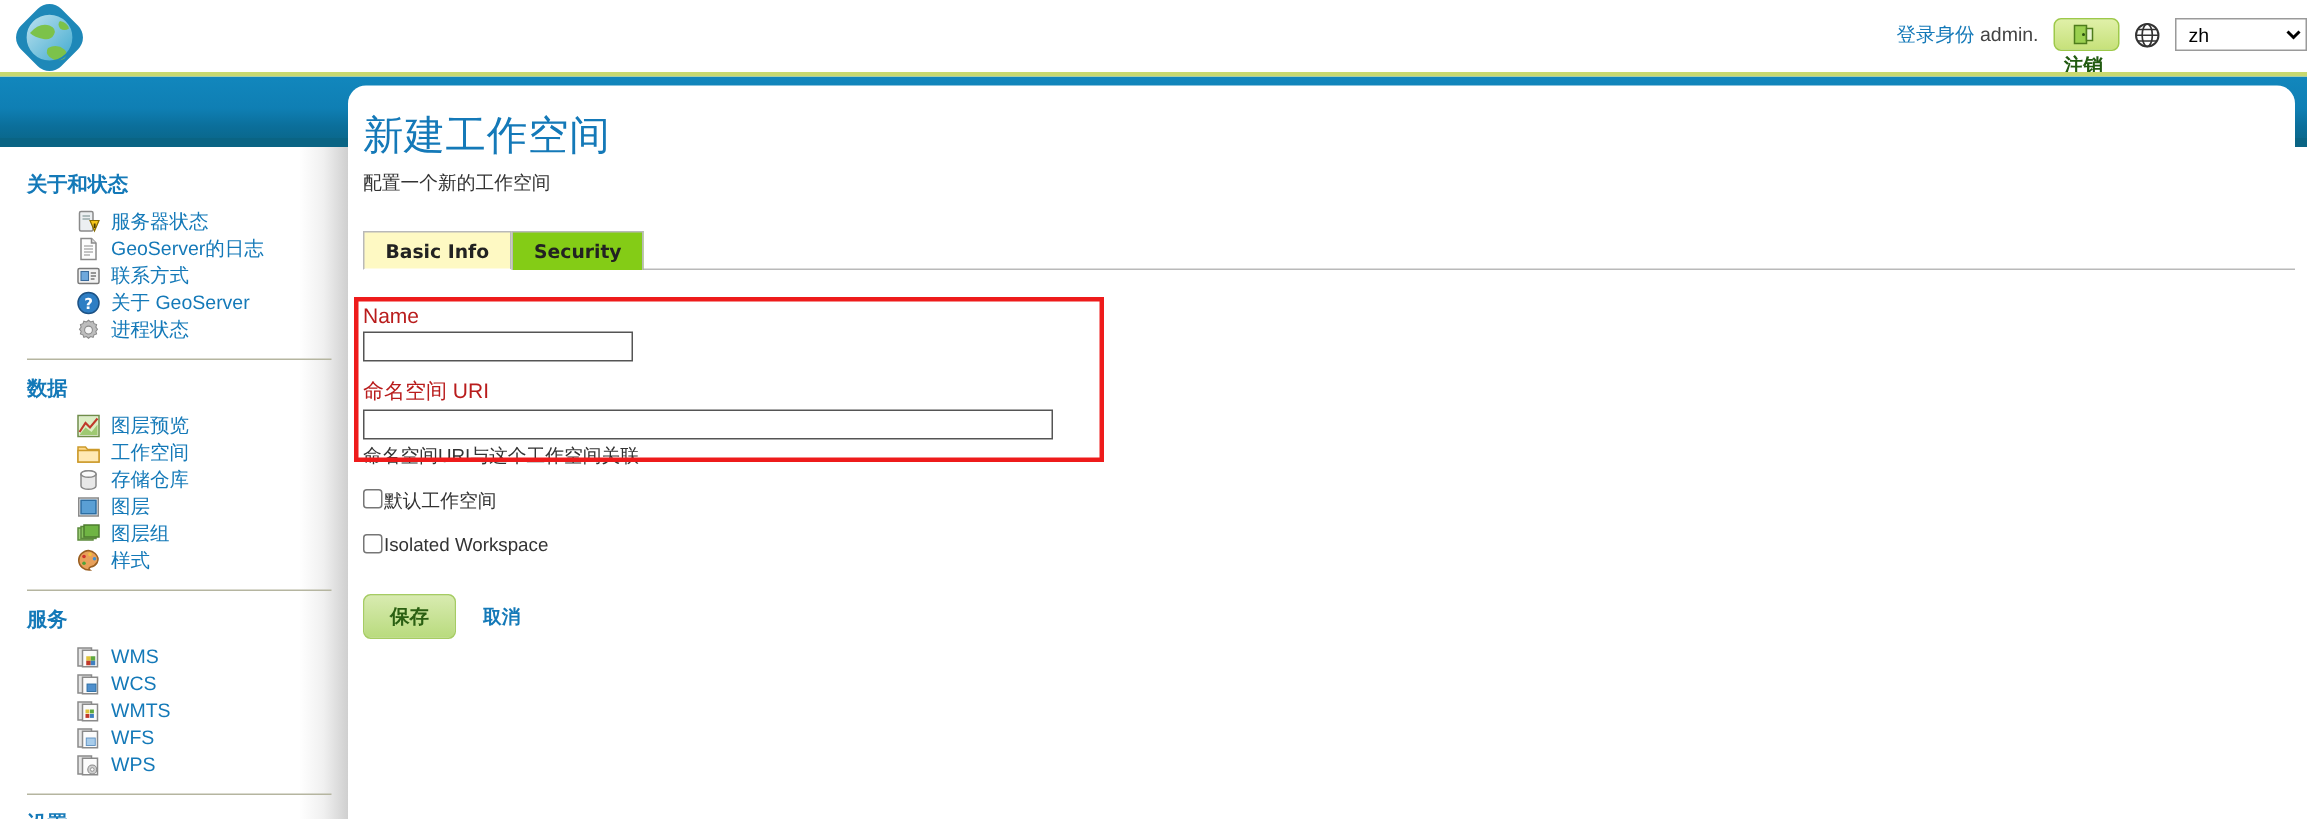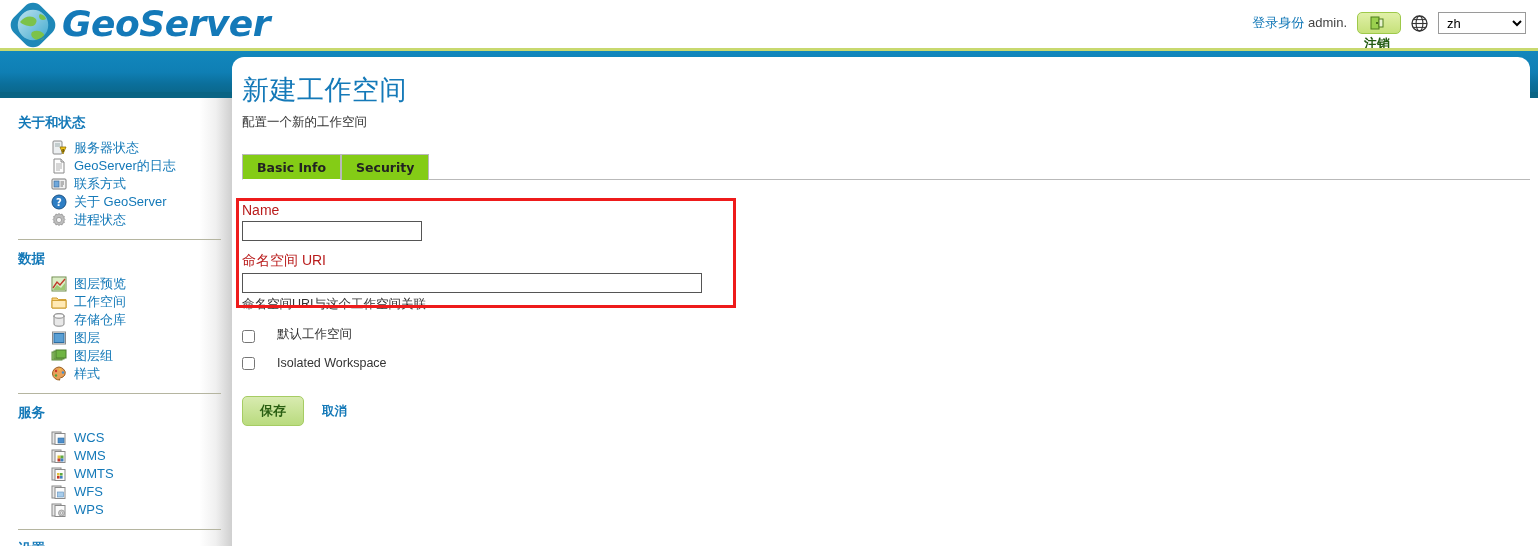--- a/index.html
+++ b/index.html
@@ -44,21 +44,21 @@
     font-style: italic;
     font-weight: bold;
     color: #1479b8;
     letter-spacing: -0.5px;
     line-height: 1;
     padding-bottom: 3px;
   }
 
   .header-right {
     position: absolute;
-    right: 12px;
+    right: 0;
     top: 8px;
     display: flex;
     align-items: center;
     gap: 10px;
     height: 30px;
   }
   .login-text {
     font-size: 13px;
     color: #1479b8;
     white-space: nowrap;
@@ -228,21 +228,21 @@
     padding: 5px 14px 4px 14px;
     border: 1px solid #b9b9b9;
     border-bottom: none;
     background: #84cc16;
     cursor: pointer;
     height: 26px;
     box-sizing: border-box;
     line-height: 16px;
   }
   .tab.active {
-    background: #84cc16;
+    background: #fef9c3;
     border-bottom: 1px solid #ffffff;
     position: relative;
     z-index: 3;
   }
   .tab-underline {
     position: absolute;
     left: 0;
     top: 26px;
     width: 1288px;
     height: 1px;
@@ -283,22 +283,22 @@
   .input-uri  { width: 460px; }
   .field-block { margin-bottom: 11px; }
   .field-hint {
     font-size: 12.5px;
     color: #333;
     margin-top: 3px;
   }
 
   .checkbox-row {
     display: flex;
-    align-items: flex-end;
-    gap: 22px;
+    align-items: flex-start;
+    gap: 1px;
     margin-top: 13px;
   }
   .checkbox-row input[type=checkbox] {
     width: 13px;
     height: 13px;
     margin: 0;
   }
   .checkbox-row label {
     font-size: 12.5px;
     color: #333;
@@ -345,21 +345,20 @@
           </linearGradient>
         </defs>
         <rect x="4" y="4" width="38" height="38" rx="11" ry="11" transform="rotate(45 23 23)" fill="#1e88b8"></rect>
         <circle cx="23" cy="23" r="16" fill="url(#glb)"></circle>
         <path d="M10 20 q6 -7 13 -5 q5 2 3 6 q-2 4 -7 3 q-6 -1 -9 -4z" fill="#7cc24a"></path>
         <path d="M22 30 q6 -3 11 1 q3 3 0 6 q-5 3 -10 -1 q-3 -3 -1 -6z" fill="#7cc24a"></path>
         <path d="M30 12 q5 1 6 5 q-3 2 -6 0 q-2 -3 0 -5z" fill="#7cc24a"></path>
         <circle cx="23" cy="23" r="16" fill="none" stroke="#1e88b8" stroke-width="1.5"></circle>
       </svg>
     </span>
-    <span class="logo-text">GeoServer</span>
   </div>
 
   <div class="header-right">
     <span class="login-text">
       <span>登录身份</span>
       <span class="admin-name">admin.</span>
     </span>
 
     <span class="logout-btn">
       <span class="logout-icon">
@@ -524,37 +523,37 @@
 
     <div class="nav-divider"></div>
 
     <div class="nav-section-title">服务</div>
     <ul class="nav-list">
       <li class="nav-item">
         <span class="nav-icon">
           <svg width="16" height="16" viewBox="0 0 16 16">
             <rect x="1" y="2" width="9" height="12" fill="#e6e6e6" stroke="#8a8a8a"></rect>
             <rect x="4" y="3.5" width="10" height="11" fill="#fbfbfb" stroke="#8a8a8a"></rect>
-            <rect x="7" y="8" width="6" height="5" fill="#4f8fcc" stroke="#2c6ea3" stroke-width="0.6"></rect>
-          </svg>
-        </span>
-        <span class="label">WCS</span>
-      </li>
-      <li class="nav-item">
-        <span class="nav-icon">
-          <svg width="16" height="16" viewBox="0 0 16 16">
-            <rect x="1" y="2" width="9" height="12" fill="#e6e6e6" stroke="#8a8a8a"></rect>
-            <rect x="4" y="3.5" width="10" height="11" fill="#fbfbfb" stroke="#8a8a8a"></rect>
             <rect x="6.5" y="7.5" width="3" height="3" fill="#e0c23a"></rect>
             <rect x="9.5" y="7.5" width="3" height="3" fill="#5fa83f"></rect>
             <rect x="6.5" y="10.5" width="3" height="3" fill="#c0392b"></rect>
             <rect x="9.5" y="10.5" width="3" height="3" fill="#3f7fc0"></rect>
           </svg>
         </span>
         <span class="label">WMS</span>
+      </li>
+      <li class="nav-item">
+        <span class="nav-icon">
+          <svg width="16" height="16" viewBox="0 0 16 16">
+            <rect x="1" y="2" width="9" height="12" fill="#e6e6e6" stroke="#8a8a8a"></rect>
+            <rect x="4" y="3.5" width="10" height="11" fill="#fbfbfb" stroke="#8a8a8a"></rect>
+            <rect x="7" y="8" width="6" height="5" fill="#4f8fcc" stroke="#2c6ea3" stroke-width="0.6"></rect>
+          </svg>
+        </span>
+        <span class="label">WCS</span>
       </li>
       <li class="nav-item">
         <span class="nav-icon">
           <svg width="16" height="16" viewBox="0 0 16 16">
             <rect x="1" y="2" width="9" height="12" fill="#e6e6e6" stroke="#8a8a8a"></rect>
             <rect x="4" y="3.5" width="10" height="11" fill="#fbfbfb" stroke="#8a8a8a"></rect>
             <rect x="6" y="7" width="2.6" height="2.6" fill="#e0c23a"></rect>
             <rect x="9" y="7" width="2.6" height="2.6" fill="#5fa83f"></rect>
             <rect x="6" y="10" width="2.6" height="2.6" fill="#c0392b"></rect>
             <rect x="9" y="10" width="2.6" height="2.6" fill="#3f7fc0"></rect>

